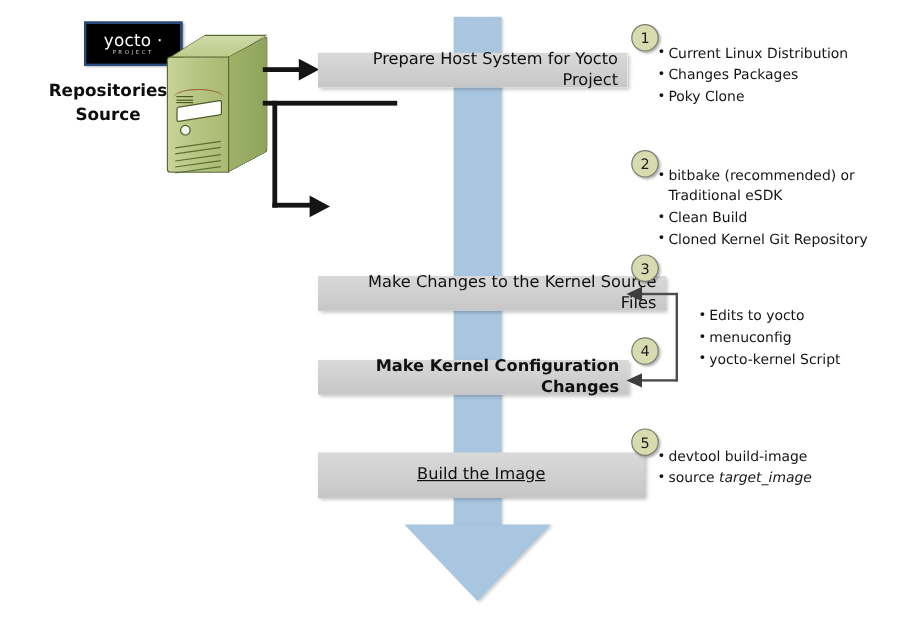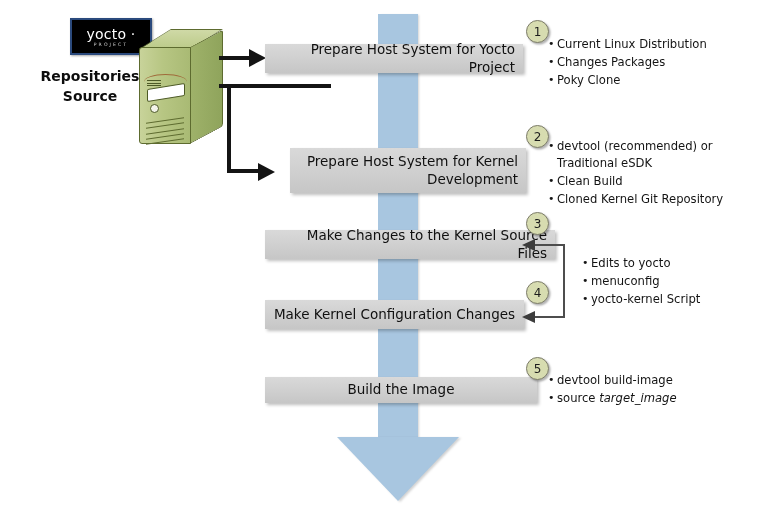--- a/index.html
+++ b/index.html
@@ -36,22 +36,22 @@
     text-align:right;
     font-size:13.5px;
     color:#101010;
     line-height:1.28;
     box-sizing:border-box;
     padding:0 8px;
   }
   #box-1{left:265px;top:44px;width:258px;height:29px;}
   #box-2{left:290px;top:148px;width:236px;height:45px;}
   #box-3{left:234px;top:230px;width:290px;height:29px;margin-left:31px;}
-  #box-4{left:265px;top:300px;width:259px;height:29px;}
-  #box-5{left:265px;top:377px;width:272px;height:26px;}
+  #box-4{left:265px;top:300px;width:259px;height:29px;font-weight:bold;}
+  #box-5{left:265px;top:377px;width:272px;height:38px;text-decoration:underline;}
 
   
   #yocto-logo{
     left:70px;top:18px;width:82px;height:37px;
     background:#000;
     border:2px solid #2b4a7d;
     box-sizing:border-box;
     display:flex;flex-direction:column;
     align-items:center;justify-content:center;
     box-shadow:1px 1px 2px rgba(0,0,0,.35);
@@ -221,21 +221,20 @@
   </div>
 
   <div class="abs blk" id="c1-line"></div>
   <div class="abs" id="c1-head"></div>
   <div class="abs blk" id="c2-h1"></div>
   <div class="abs blk" id="c2-v"></div>
   <div class="abs blk" id="c2-h2"></div>
   <div class="abs" id="c2-head"></div>
 
   <div class="abs pbox" id="box-1">Prepare Host System for Yocto Project</div>
-  <div class="abs pbox" id="box-2">Prepare Host System for Kernel Development</div>
   <div class="abs pbox" id="box-3">Make Changes to the Kernel Source Files</div>
   <div class="abs pbox" id="box-4">Make Kernel Configuration Changes</div>
   <div class="abs pbox" id="box-5">Build the Image</div>
 
   <div class="abs gry" id="b-v"></div>
   <div class="abs gry" id="b-h1"></div>
   <div class="abs gry" id="b-h2"></div>
   <div class="abs" id="b-head1"></div>
   <div class="abs" id="b-head2"></div>
 
@@ -256,21 +255,21 @@
     </div>
     <div class="bi">
       <span class="dot">•</span>
       <span class="btxt">Poky Clone</span>
     </div>
   </div>
 
   <div class="abs blist" id="list-2">
     <div class="bi">
       <span class="dot">•</span>
-      <span class="btxt">devtool (recommended) or Traditional eSDK</span>
+      <span class="btxt">bitbake (recommended) or Traditional eSDK</span>
     </div>
     <div class="bi">
       <span class="dot">•</span>
       <span class="btxt">Clean Build</span>
     </div>
     <div class="bi">
       <span class="dot">•</span>
       <span class="btxt">Cloned Kernel Git Repository</span>
     </div>
   </div>

